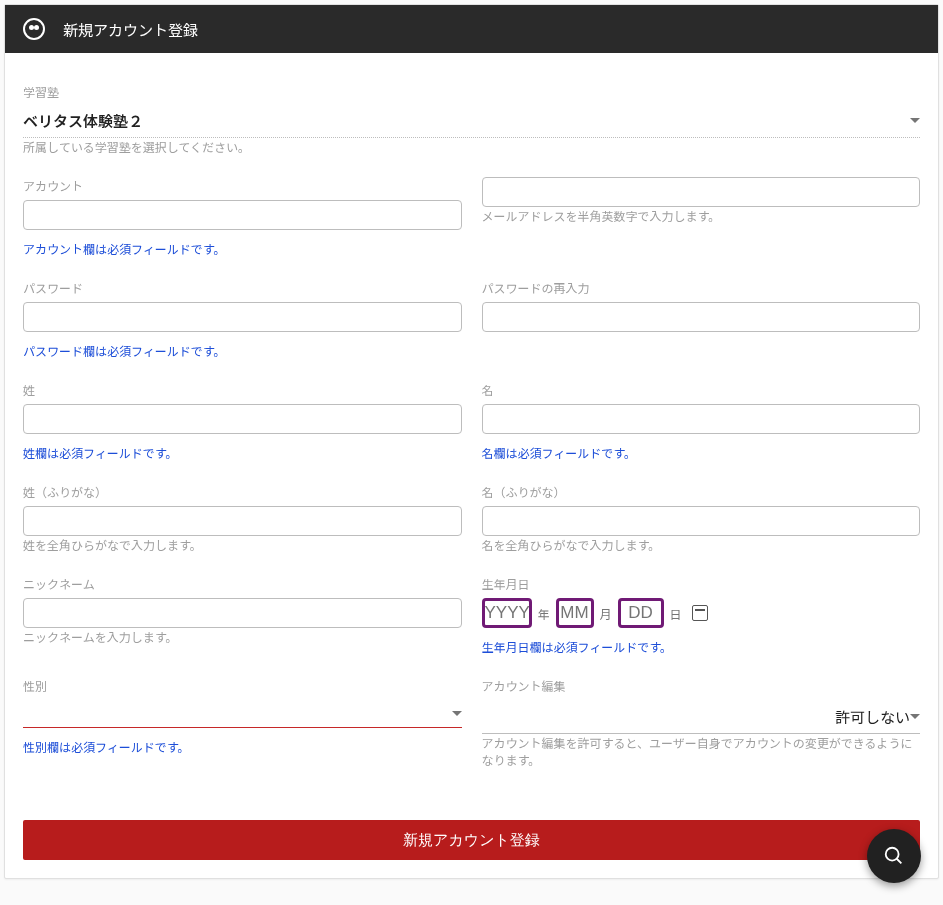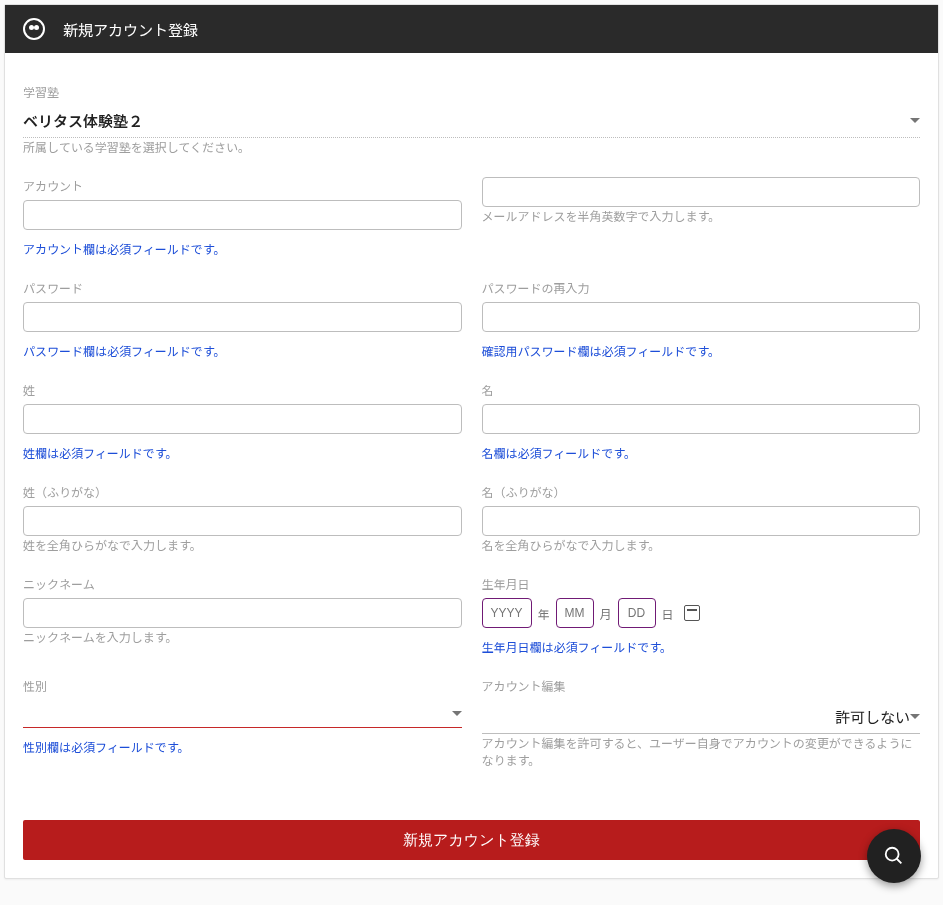--- a/index.html
+++ b/index.html
@@ -106,29 +106,29 @@
     font-size: 14px;
     background: #fff;
   }
   .date-row {
     display: flex;
     align-items: center;
     gap: 6px;
   }
   .date-row input {
     height: 30px;
-    border: 1px solid #701a75;
+    border: 3px solid #701a75;
     border-radius: 4px;
     text-align: center;
-    font-size: 12px;
+    font-size: 17px;
     color: #757575;
   }
   .date-row .yyyy { width: 50px; }
   .date-row .mm { width: 38px; text-align: center; }
-  .date-row .dd { width: 38px; }
+  .date-row .dd { width: 46px; }
   .date-unit { font-size: 12px; color: #757575; }
   .cal-icon {
     width: 16px; height: 16px;
     position: relative;
     border: 1.5px solid #555;
     border-radius: 2px;
     margin-left: 4px;
   }
   .cal-icon::before {
     content: "";
@@ -214,21 +214,20 @@
     
     <div class="row2">
       <div class="col field-block">
         <span class="field-label">パスワード</span>
         <input type="password" class="text-input" style="">
         <div class="error">パスワード欄は必須フィールドです。</div>
       </div>
       <div class="col field-block">
         <span class="field-label">パスワードの再入力</span>
         <input type="password" class="text-input" style="">
-        <div class="error">確認用パスワード欄は必須フィールドです。</div>
       </div>
     </div>
 
     
     <div class="row2">
       <div class="col field-block">
         <span class="field-label">姓</span>
         <input type="text" class="text-input" style="">
         <div class="error">姓欄は必須フィールドです。</div>
       </div>

